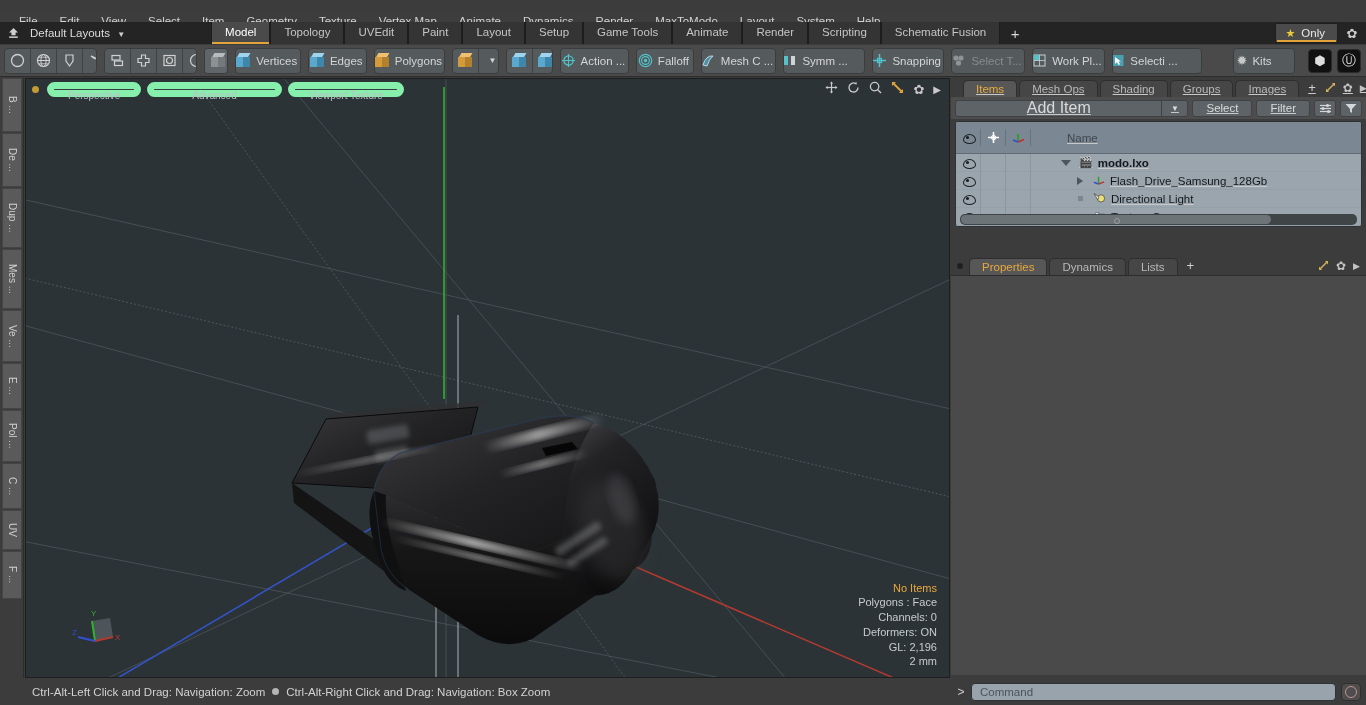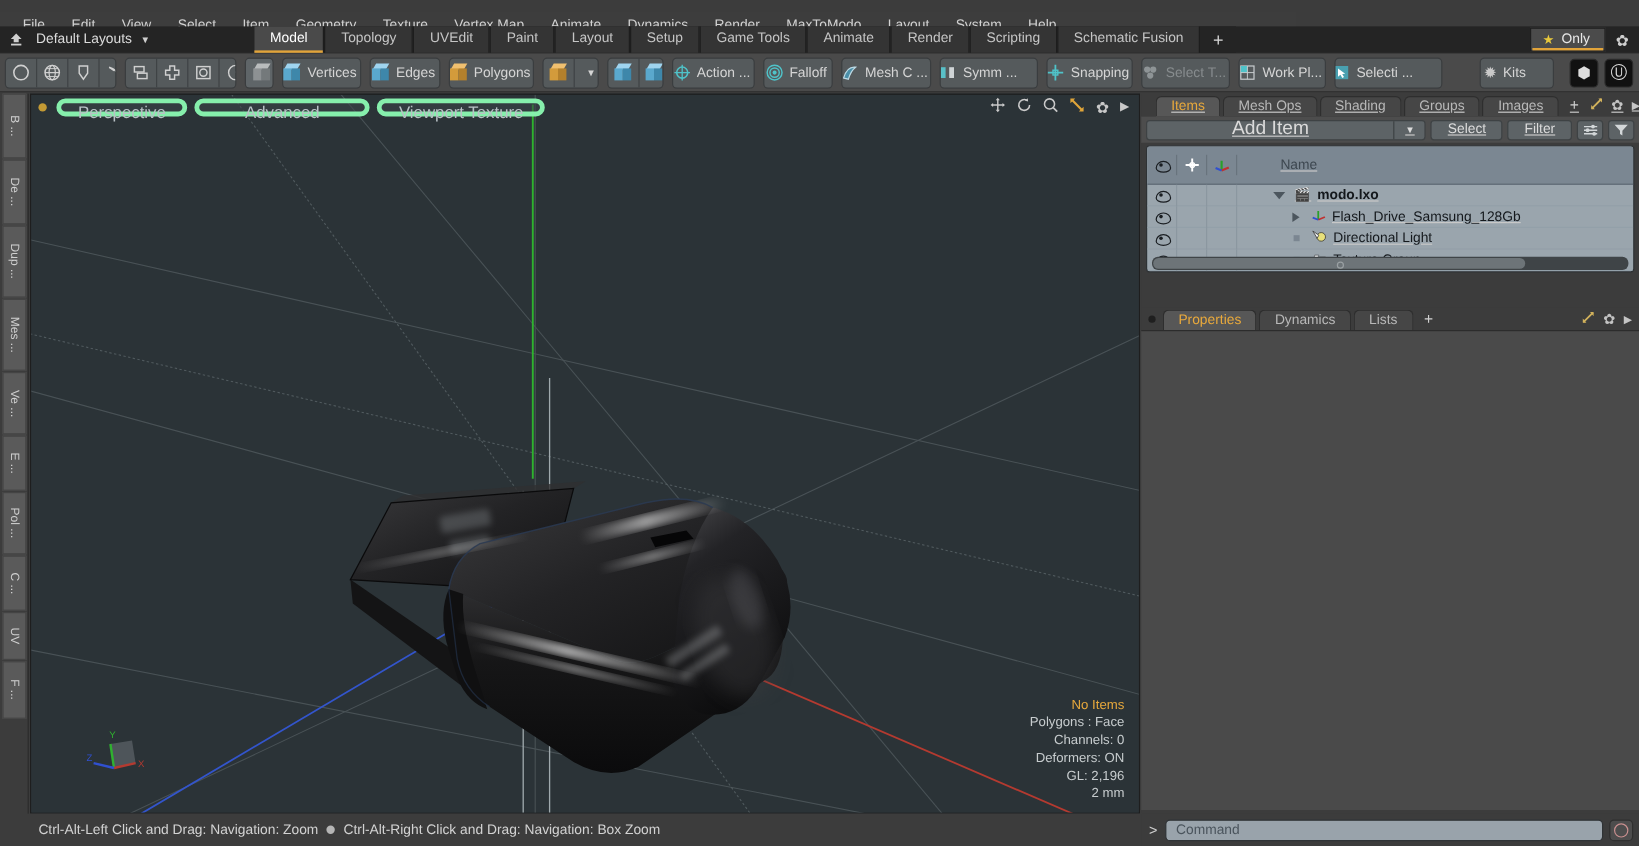--- a/index.html
+++ b/index.html
@@ -123,21 +123,21 @@
     position: absolute; left: 25px; top: 78px; width: 925px; height: 600px;
     background: #2b3337; overflow: hidden; border: 1px solid #1e1e1e;
   }
   .vp-header {
     position: absolute; left: 0; top: 0; width: 100%; height: 20px;
     display: flex; align-items: center; padding-left: 6px; z-index: 6;
   }
   .vp-dot { width: 7px; height: 7px; border-radius: 50%; background: #c39a34; margin-right: 8px; }
   .vp-pill {
     height: 15px; line-height: 14px; padding: 0 14px; margin-right: 6px;
-    border: 4px solid #86efac; border-radius: 8px; color: #b9c2c6; font-size: 14px;
+    border: 7px solid #86efac; border-radius: 8px; color: #b9c2c6; font-size: 10px;
     background: rgba(58,68,73,0.55); white-space: nowrap; text-align: right;
   }
   .vp-tools {
     position: absolute; right: 8px; top: 2px; display: flex; align-items: center; gap: 9px; z-index: 6;
     color: #c9c9c9; font-size: 13px;
   }
   .vp-tools .fitico { color: #e0a53a; }
 
   .grid-svg { position: absolute; left: 0; top: 0; }
 

